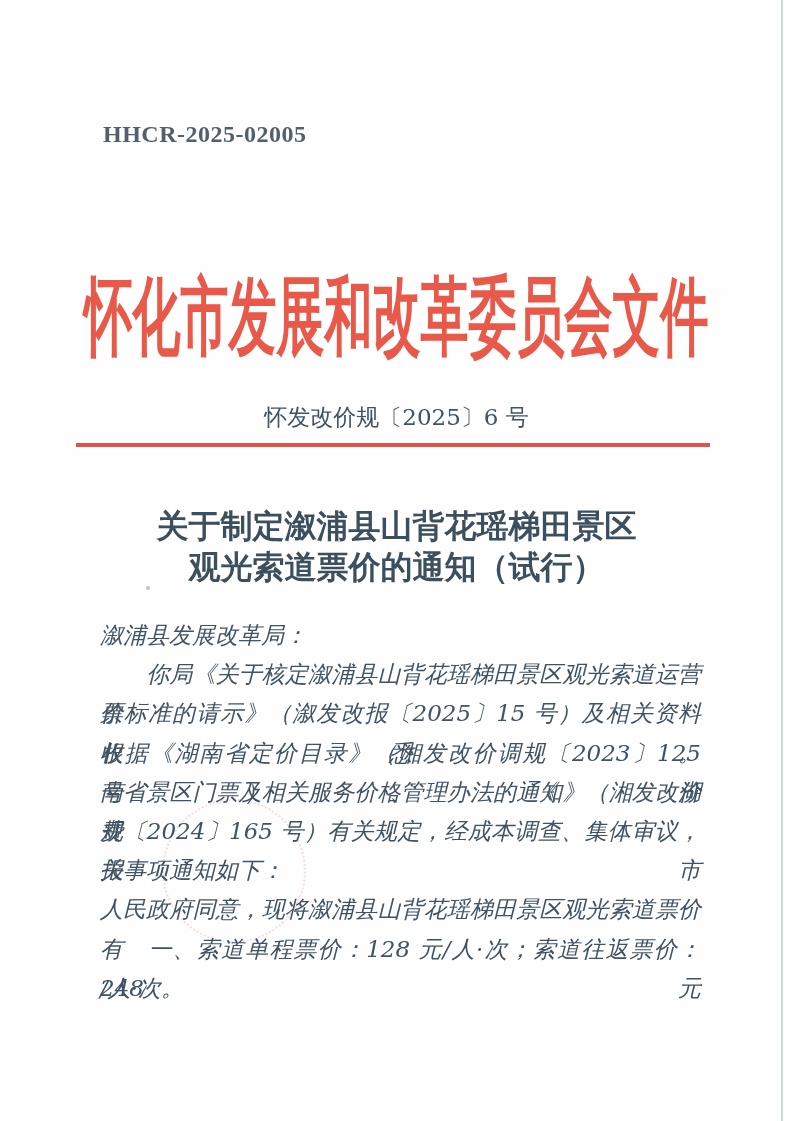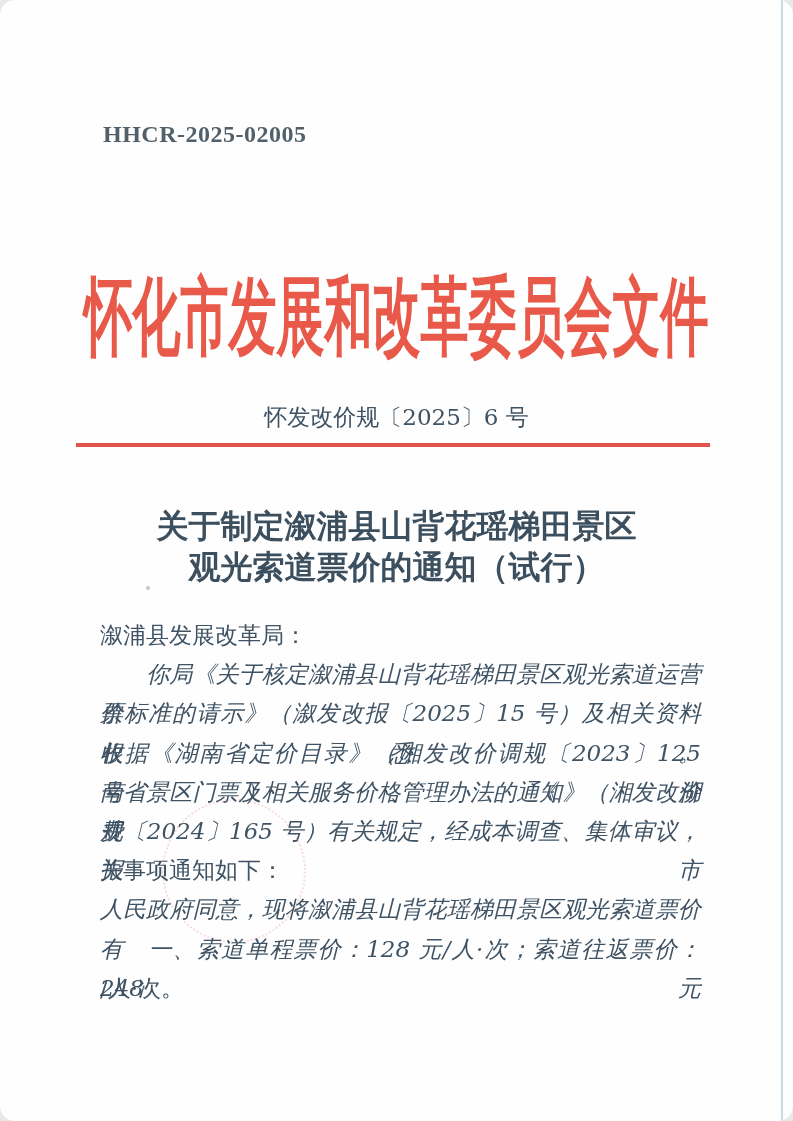--- a/index.html
+++ b/index.html
@@ -8,21 +8,20 @@
     background: #e8e8e8;
   }
   #page {
     position: relative;
     width: 793px;
     height: 1121px;
     margin: 0 auto;
     background: #fefefe;
     overflow: hidden;
     font-family: "DejaVu Serif", serif;
-    border-radius: 15px;
   }
   
   #scan-edge {
     position: absolute;
     top: 0;
     left: 781px;
     width: 2px;
     height: 1121px;
     background: #c3d2da;
     opacity: 0.85;
@@ -100,20 +99,21 @@
     white-space: nowrap;
   }
   .body-line.justify {
     white-space: normal;
     text-align: justify;
     text-align-last: justify;
     font-style: italic;
   }
   .body-line.left {
     text-align: left;
+    font-style: italic;
   }
   
   #seal-mark {
     position: absolute;
     left: 162px;
     top: 799px;
     width: 140px;
     height: 140px;
     border: 2px dotted rgba(226, 128, 122, 0.45);
     border-radius: 50%;

